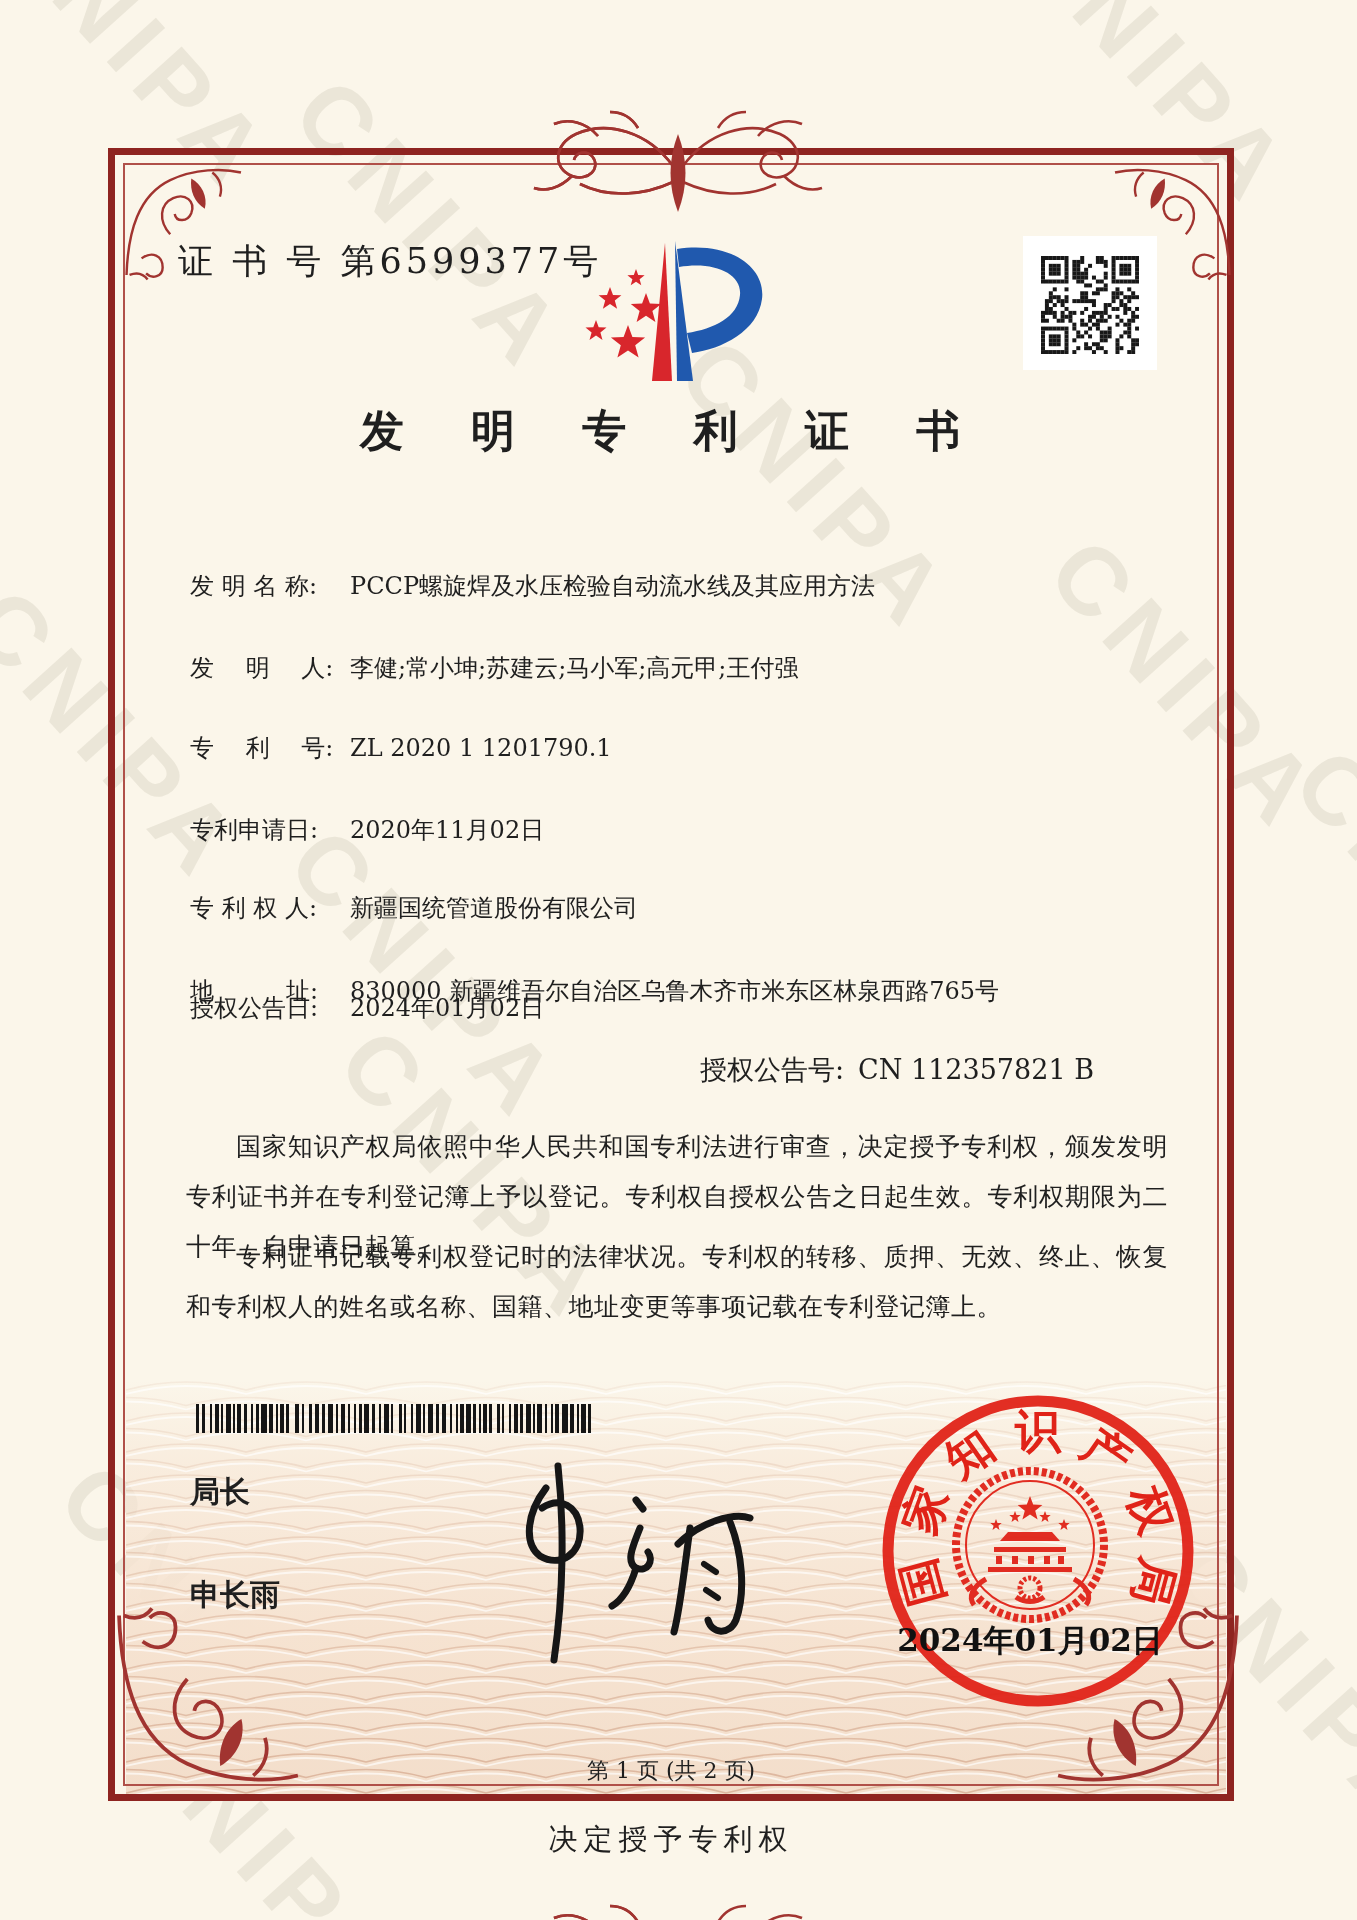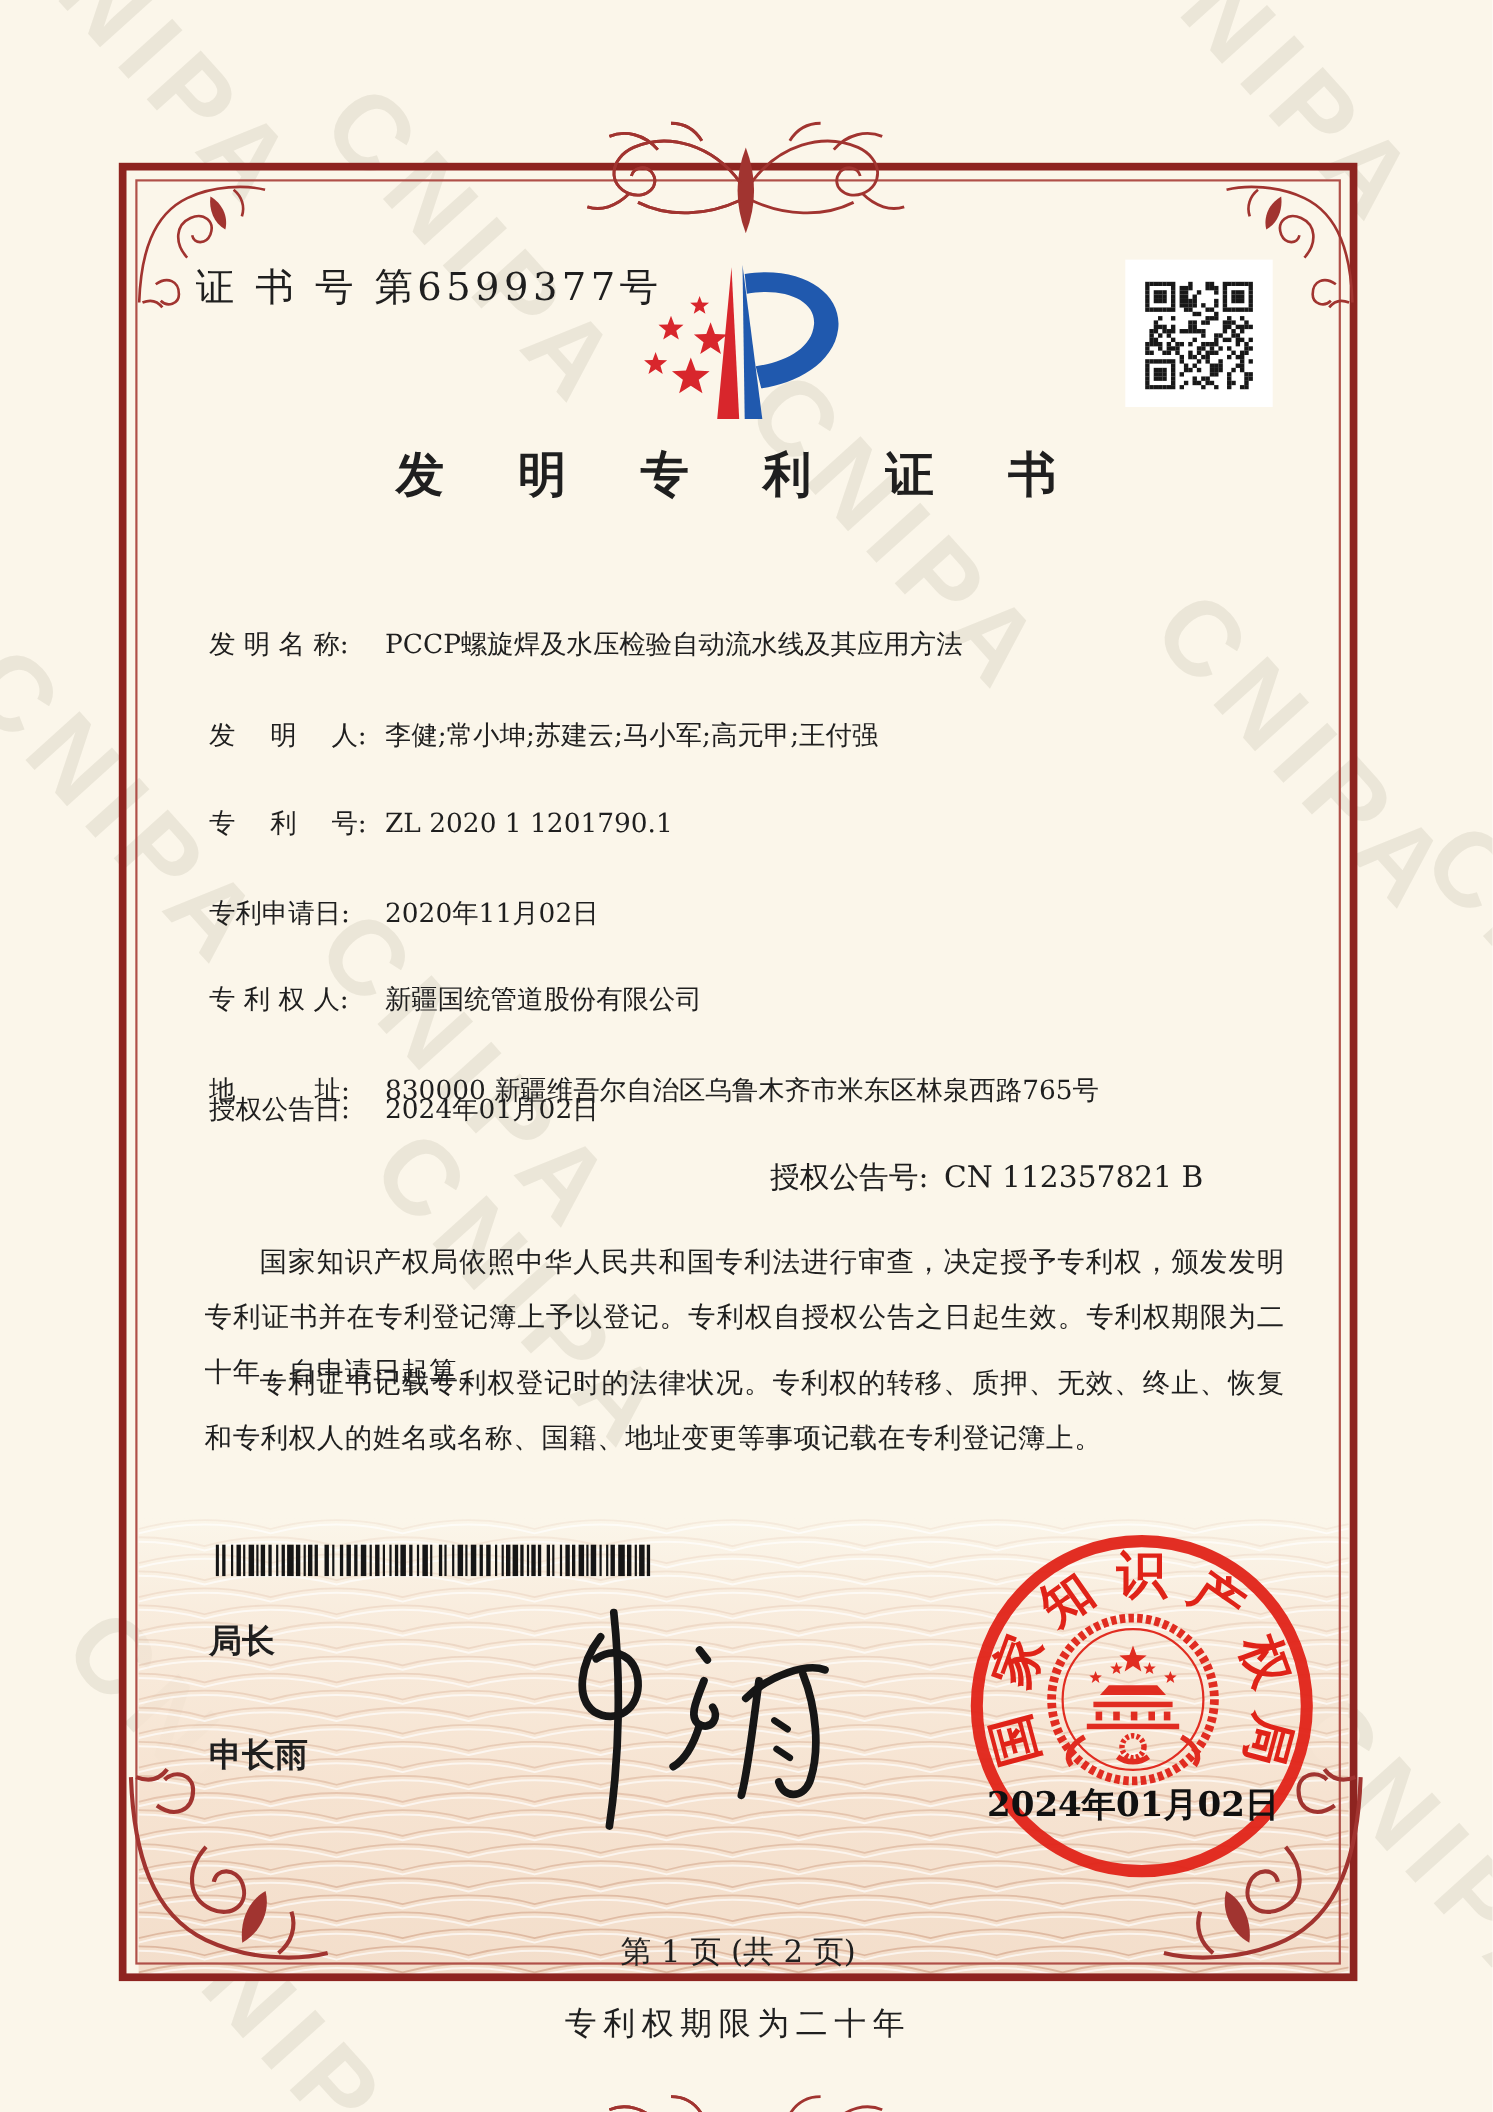--- a/index.html
+++ b/index.html
@@ -34,21 +34,21 @@
   .grant-right .lab2{margin-right:14px;}
   .para{position:absolute;left:186px;width:982px;font-size:25px;line-height:50px;
         text-indent:2em;letter-spacing:.5px;text-align:justify;}
   .barcode{position:absolute;left:196px;top:1404px;}
   .director{position:absolute;left:190px;font-size:30px;font-weight:bold;
             font-family:"Liberation Sans","DejaVu Sans",sans-serif;}
   .signature{position:absolute;left:378px;top:1452px;}
   .seal{position:absolute;left:868px;top:1381px;width:340px;height:340px;}
   .seal-date{position:absolute;left:888px;top:1620px;width:284px;text-align:center;
              font-size:31px;font-weight:bold;color:#111111;z-index:7;}
-  .page-info{position:absolute;left:108px;top:1756px;width:1126px;text-align:center;font-size:28px;z-index:6;}
+  .page-info{position:absolute;left:108px;top:1756px;width:1126px;text-align:center;font-size:22px;z-index:6;}
   .cont-note{position:absolute;left:108px;top:1820px;width:1126px;text-align:center;
              font-size:29px;letter-spacing:6px;}
   .z2{z-index:2}.z3{z-index:3}.z4{z-index:4}.z5{z-index:5}
 </style>
 </head>
 <body>
 
 <div class="sheet">
 
   <div id="wmLayer">
@@ -654,15 +654,15 @@
         <circle cy="43" r="10" fill="none" stroke-width="5" stroke-dasharray="3 2"></circle>
         <path d="M-44,34 C-58,42 -62,52 -56,60" fill="none" stroke-width="5"></path>
         <path d="M44,34 C58,42 62,52 56,60" fill="none" stroke-width="5"></path>
         <path d="M-14,52 C-6,58 6,58 14,52" fill="none" stroke-width="5"></path>
       </g>
     </svg>
   </div>
   <div class="seal-date">2024年01月02日</div>
 
   <div class="page-info">第 1 页 (共 2 页)</div>
-  <div class="cont-note">专利权期限为二十年</div>
+  <div class="cont-note">决定授予专利权</div>
 
 </div>
 
 </body></html>

